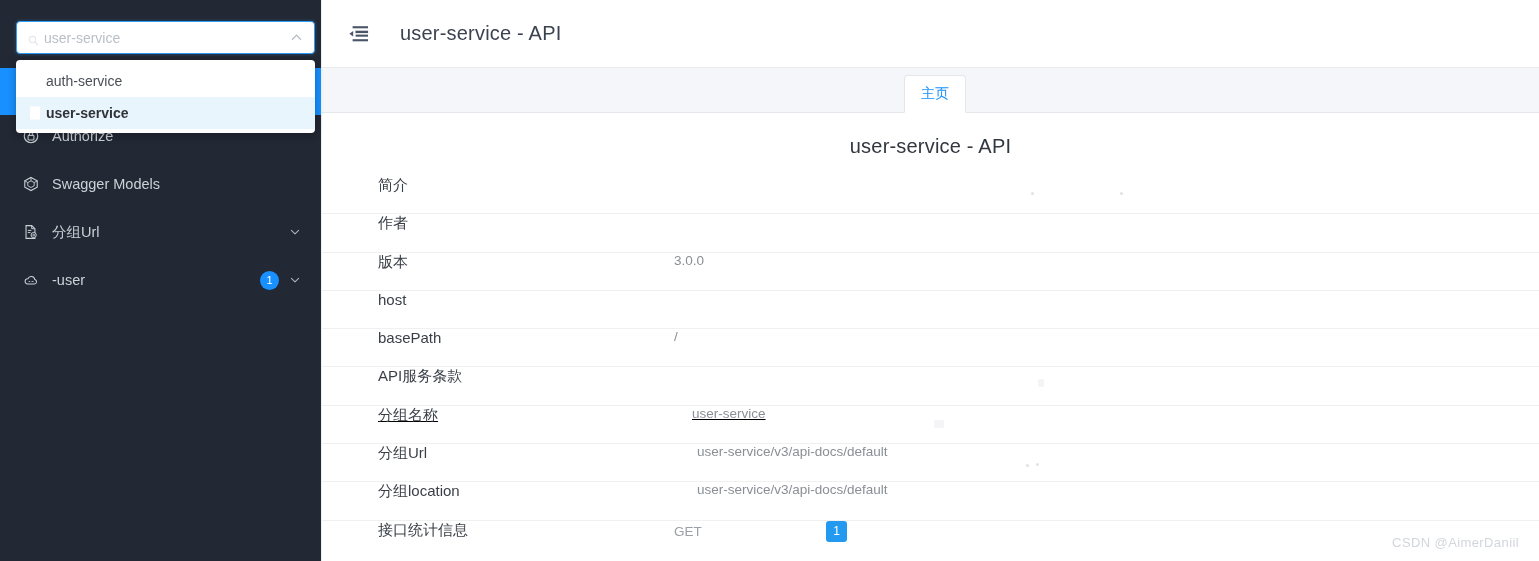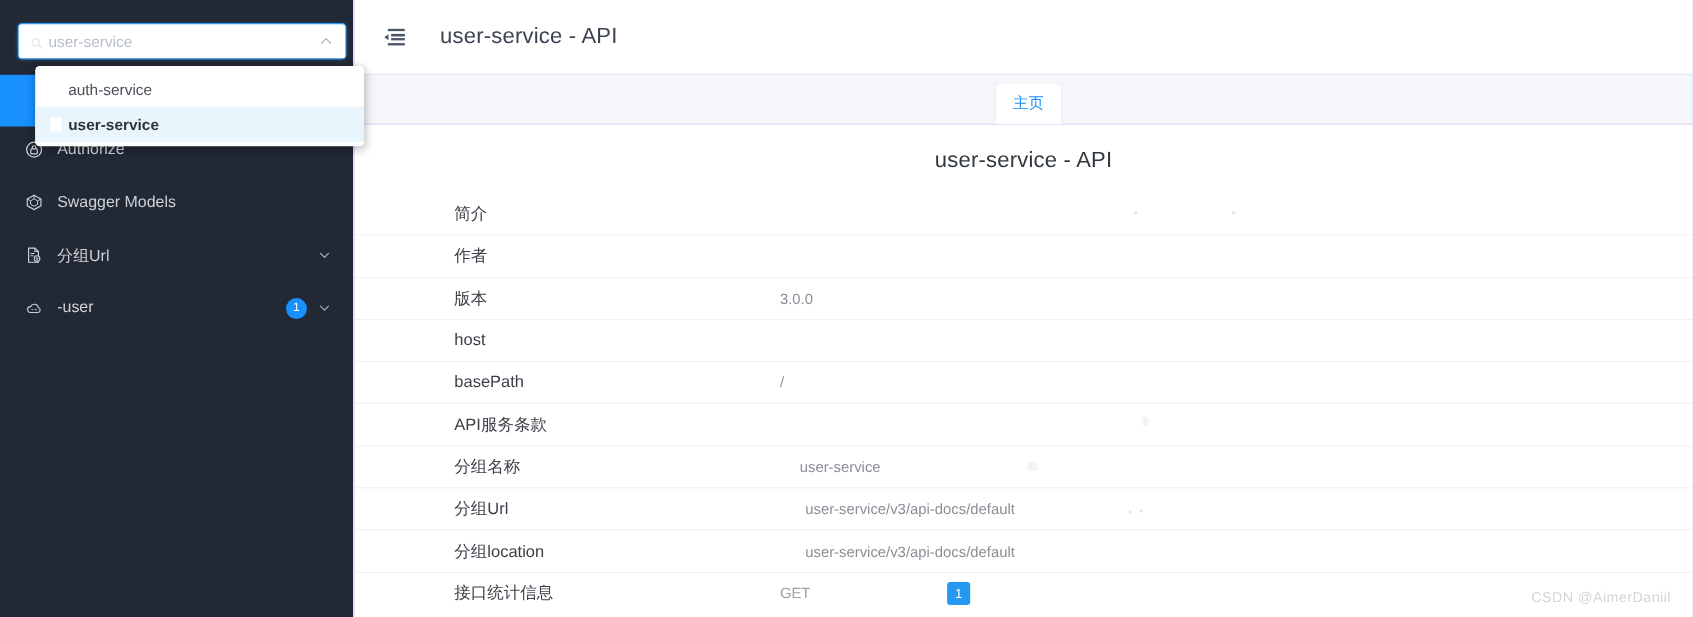--- a/index.html
+++ b/index.html
@@ -50,21 +50,21 @@
   }
   .sel-arrow {
     width: 14px; height: 14px;
     flex: 0 0 14px;
     color: #b0b6be;
     display: flex; align-items: center; justify-content: center;
   }
 
   .dropdown {
     position: absolute;
-    left: 32px; top: 60px;
+    left: 16px; top: 60px;
     width: 299px;
     background: #ffffff;
     border-radius: 4px;
     box-shadow: 0 2px 9px rgba(0,0,0,0.30);
     padding: 5px 0 4px 0;
     z-index: 40;
     overflow: hidden;
   }
   .dd-opt {
     height: 32px;
@@ -195,24 +195,24 @@
     color: #31373f;
     padding: 15px 0 0 0;
     letter-spacing: .2px;
   }
   .kv-table {
     margin-top: 18px;
     width: 100%;
   }
   .kv-row {
     display: flex;
-    align-items: center;
+    align-items: flex-start;
     height: 38.3px;
     border-bottom: 1px solid #f0f0f0;
-    padding-left: 91px;
+    padding-left: 56px;
   }
   .kv-row:first-child { border-top: none; }
   .kv-key {
     width: 296px;
     flex: 0 0 296px;
     font-size: 15px;
     color: #3a3f47;
     white-space: nowrap;
   }
   .kv-val {
@@ -402,21 +402,21 @@
           <span class="kv-key">basePath</span>
           <span class="kv-val">/</span>
         </div>
 
         <div class="kv-row" style="position:relative;">
           <span class="ghost-dot" style="left:716px; top:12px; width:6px; height:8px; border-radius:2px; background:#f2f4f6;"></span>
           <span class="kv-key">API服务条款</span>
           <span class="kv-val"></span>
         </div>
 
-        <div class="kv-row" style="position:relative;">
+        <div class="kv-row" style="position:relative;text-decoration:underline;">
           <span class="ghost-dot" style="left:612px; top:14px; width:10px; height:8px; border-radius:2px; background:#f2f4f6;"></span>
           <span class="kv-key">分组名称</span>
           <span class="kv-val" style="padding-left:18px;">user-service</span>
         </div>
 
         <div class="kv-row" style="position:relative;">
           <span class="ghost-dot" style="left:704px; top:20px;"></span>
           <span class="ghost-dot" style="left:714px; top:19px;"></span>
           <span class="kv-key">分组Url</span>
           <span class="kv-val" style="padding-left:23px;">user-service/v3/api-docs/default</span>

